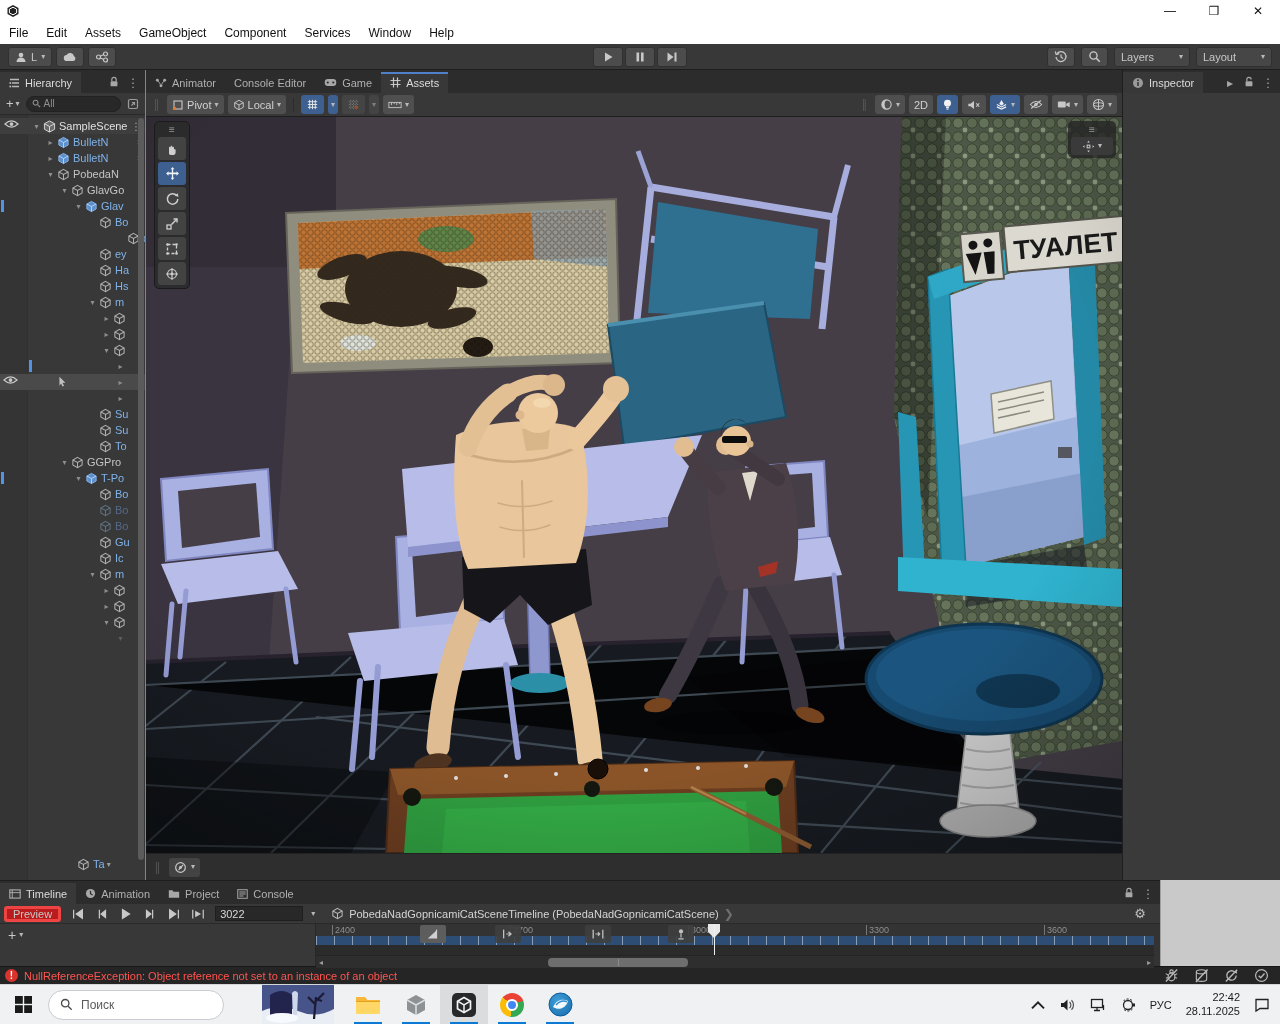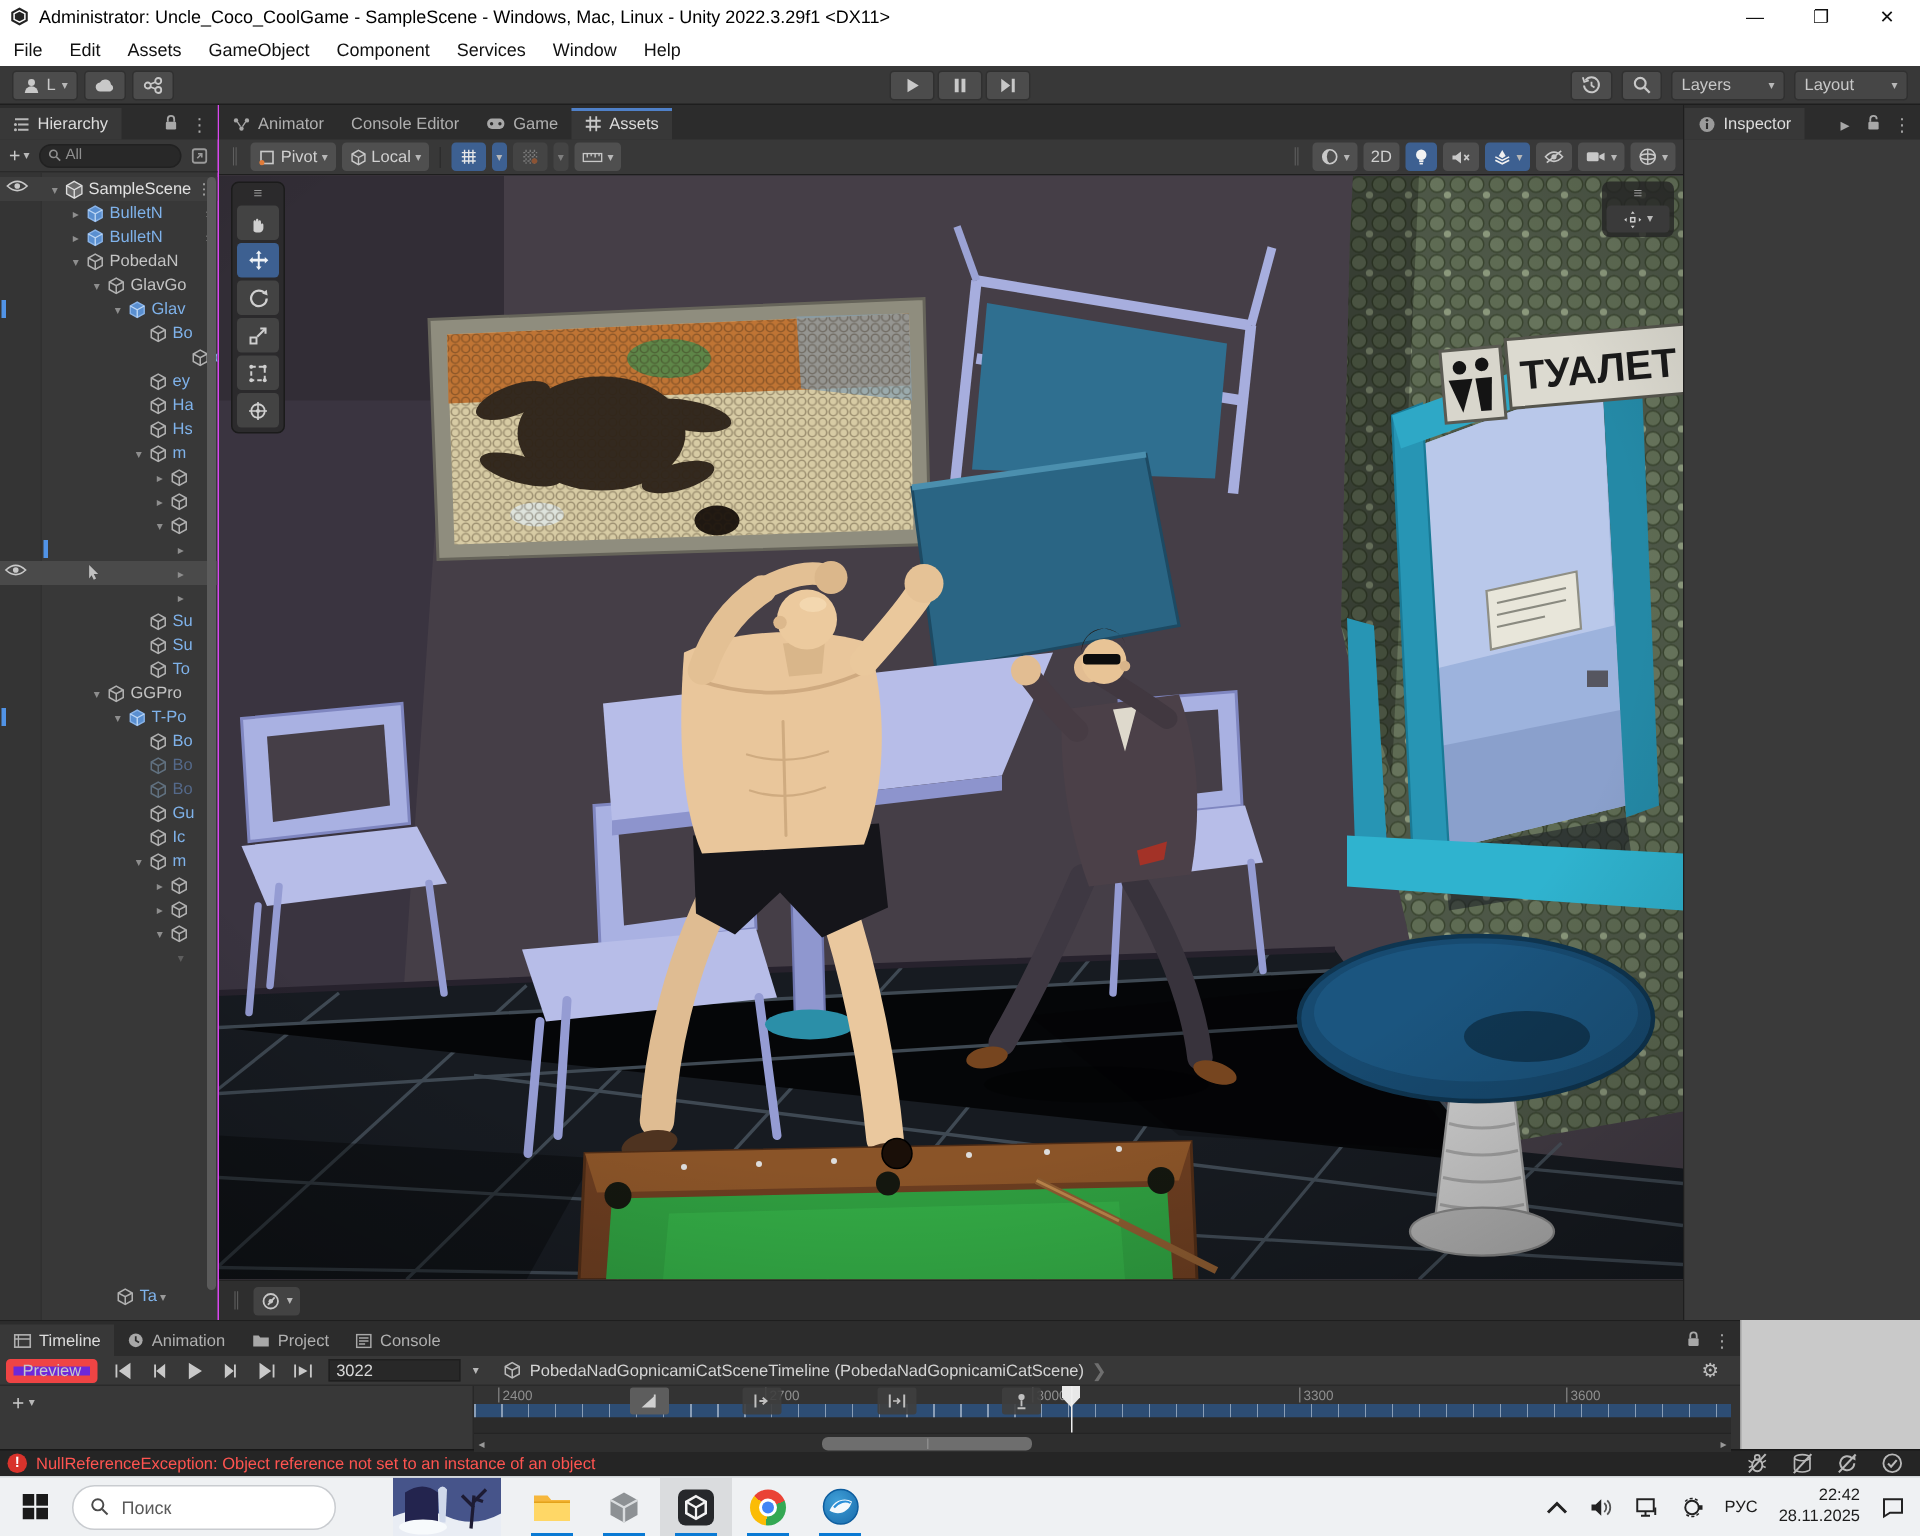--- a/index.html
+++ b/index.html
@@ -77,21 +77,21 @@
 
   
   .inspector{width:158px;flex:none;background:#383838;border-left:1px solid #1e1e1e;display:flex;flex-direction:column}
   .insp-body{flex:1;background:#3a3a3a}
 
   
   .bottom{height:86px;display:flex}
   .tl-panel{width:1160px;flex:none;background:#383838;display:flex;flex-direction:column;border-top:1px solid #1e1e1e}
   .bt-filler{flex:1;background:#c9c9c9;border-left:1px solid #9f9f9f}
   .tl-toolbar{height:20px;background:#383838;border-bottom:1px solid #2a2a2a;display:flex;align-items:center;gap:2px;padding:0 4px;font-size:11px;color:#c8c8c8;flex:none}
-  .prevbtn{height:16px;background:#6d28d9;border:5px solid #ef4444;border-radius:3px;padding:0 6px;display:flex;align-items:center;font-size:11px}
+  .prevbtn{height:16px;background:#b91c1c;border:3px solid #ef4444;border-radius:3px;padding:0 6px;display:flex;align-items:center;font-size:11px}
   .transport{display:flex;gap:2px;margin-left:4px}
   .transport .tr{width:22px;height:16px;display:grid;place-items:center}
   .framefield{width:88px;height:15px;background:#282828;border:1px solid #1f1f1f;color:#d8d8d8;font-size:11px;padding:0 4px;margin-left:4px}
   .breadcrumb{display:flex;align-items:center;gap:5px;margin-left:14px;color:#d4d4d4;white-space:nowrap;overflow:hidden}
   .bc-chev{color:#6f6f6f;font-size:12px}
   .gear{margin-left:auto;margin-right:10px;color:#bdbdbd;font-size:13px}
   .tl-body{flex:1;position:relative;background:#333}
   .tl-left{position:absolute;left:0;top:0;bottom:0;width:316px;background:#383838;border-right:1px solid #282828}
   .addtrack{position:absolute;left:8px;top:3px;display:flex;align-items:center;gap:3px;color:#c8c8c8;font-size:14px}
   .ruler{position:absolute;left:300px;right:6px;top:0;height:12px}
@@ -128,21 +128,20 @@
   .ticon{width:16px;height:16px;display:grid;place-items:center}
 </style>
 </head>
 <body>
 
 <div class="titlebar">
   <svg class="appico" viewBox="0 0 14 14">
       <path d="M7 1 12.5 4v6L7 13 1.5 10V4Z" fill="#222"></path>
       <path d="M7 3.2 10.6 5.1v3.8L7 10.8 3.4 8.9V5.1Z" fill="none" stroke="#fff" stroke-width="1"></path>
     </svg>
-  <span>Administrator: Uncle_Coco_CoolGame - SampleScene - Windows, Mac, Linux - Unity 2022.3.29f1 &lt;DX11&gt;</span>
   <div class="wbtns">
     <div class="wbtn">—</div>
     <div class="wbtn">❐</div>
     <div class="wbtn">✕</div>
   </div>
 </div>
 
 <div class="menubar">
     <div class="menu-item">File</div>
     <div class="menu-item">Edit</div>

